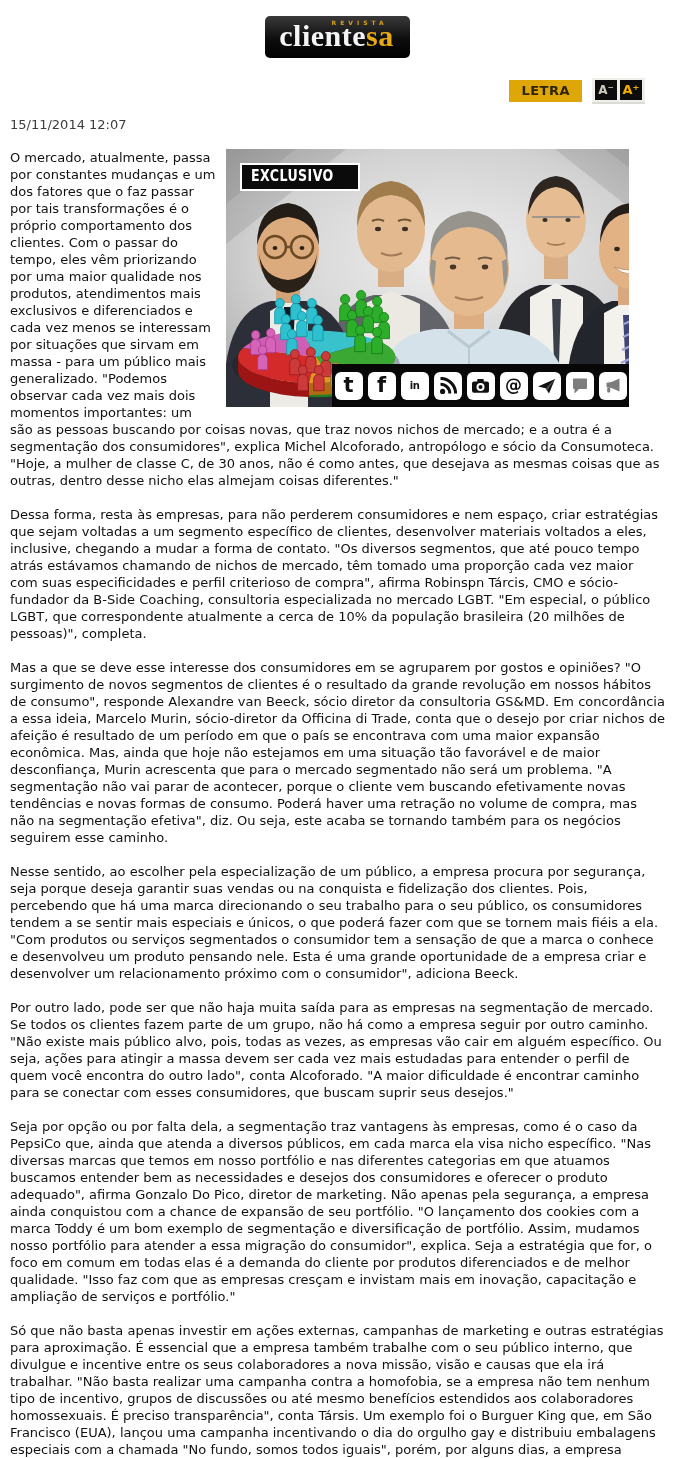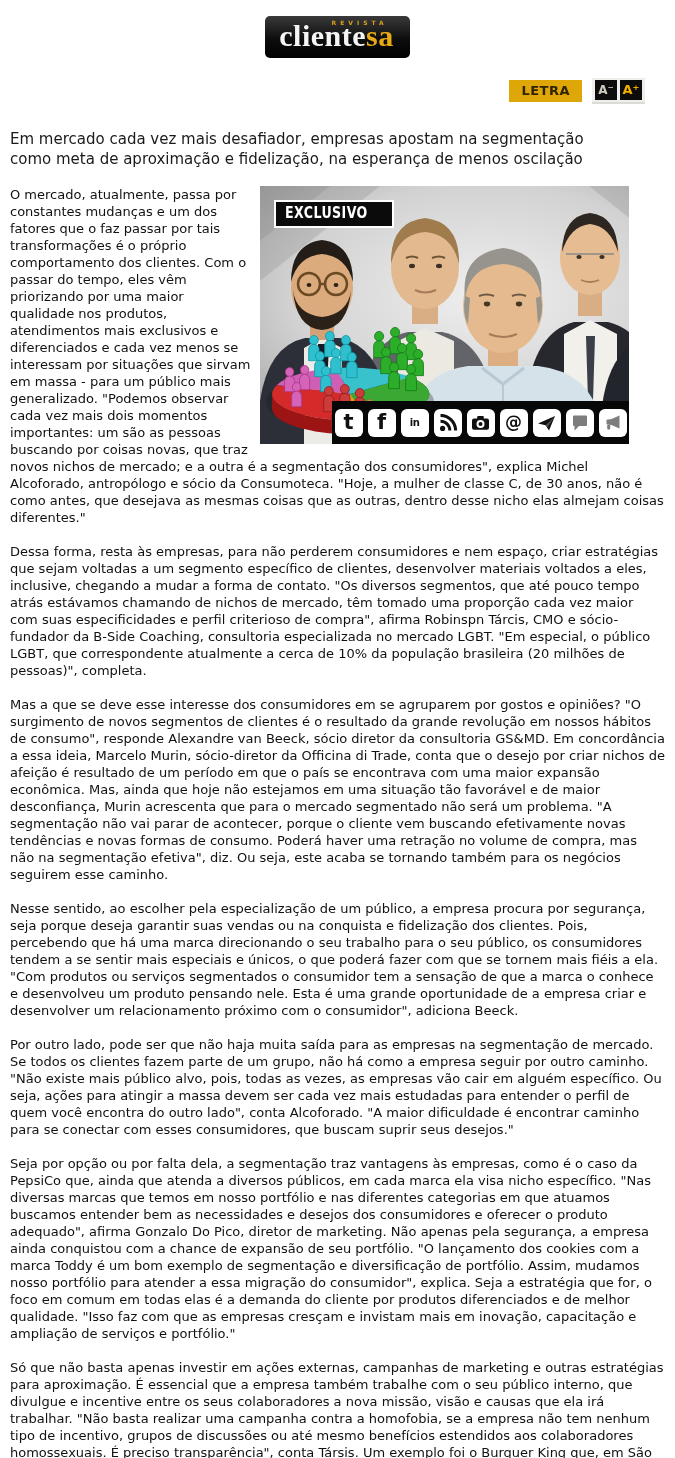--- a/index.html
+++ b/index.html
@@ -96,21 +96,21 @@
   }
   .date { margin-top: 4px; font-size: 13px; color: #3c3c3c; }
 
   
   .article { margin-top: 17px; font-size: 13px; line-height: 17px; color: #111; }
   .article p { margin: 0 0 17px; }
 
   
   figure.photo {
     float: right;
-    width: 369px;
+    width: 403px;
     height: 258px;
     margin: 0 36px 13px 9px;
     position: relative;
     overflow: hidden;
     background: #c9c9c9;
   }
   figure.photo > svg.photo-art { position: absolute; inset: 0; }
   .exclusivo {
     position: absolute;
     top: 14px;
@@ -169,21 +169,21 @@
   <div class="title-row">
     <div class="letra-controls">
       <div class="letra-label">LETRA</div>
       <div class="font-buttons">
         <button class="font-btn decrease">A⁻</button>
         <button class="font-btn increase">A⁺</button>
       </div>
     </div>
   </div>
 
-  <p class="subtitle">Em mercado cada vez mais desafiador, empresas apostam na segmentação como meta de aproximação e fidelização, na esperança de menos oscilação</p>
+  <div class="date">15/11/2014 12:07</div>
 
   <div class="article">
 
     <figure class="photo">
       <svg class="photo-art" width="449" height="258" viewBox="0 0 449 258" xmlns="http://www.w3.org/2000/svg">
         <defs>
           <radialGradient id="bg" cx="50%" cy="42%" r="78%">
             <stop offset="0%" stop-color="#efefef"></stop>
             <stop offset="55%" stop-color="#d2d2d2"></stop>
             <stop offset="100%" stop-color="#9a9a9a"></stop>

